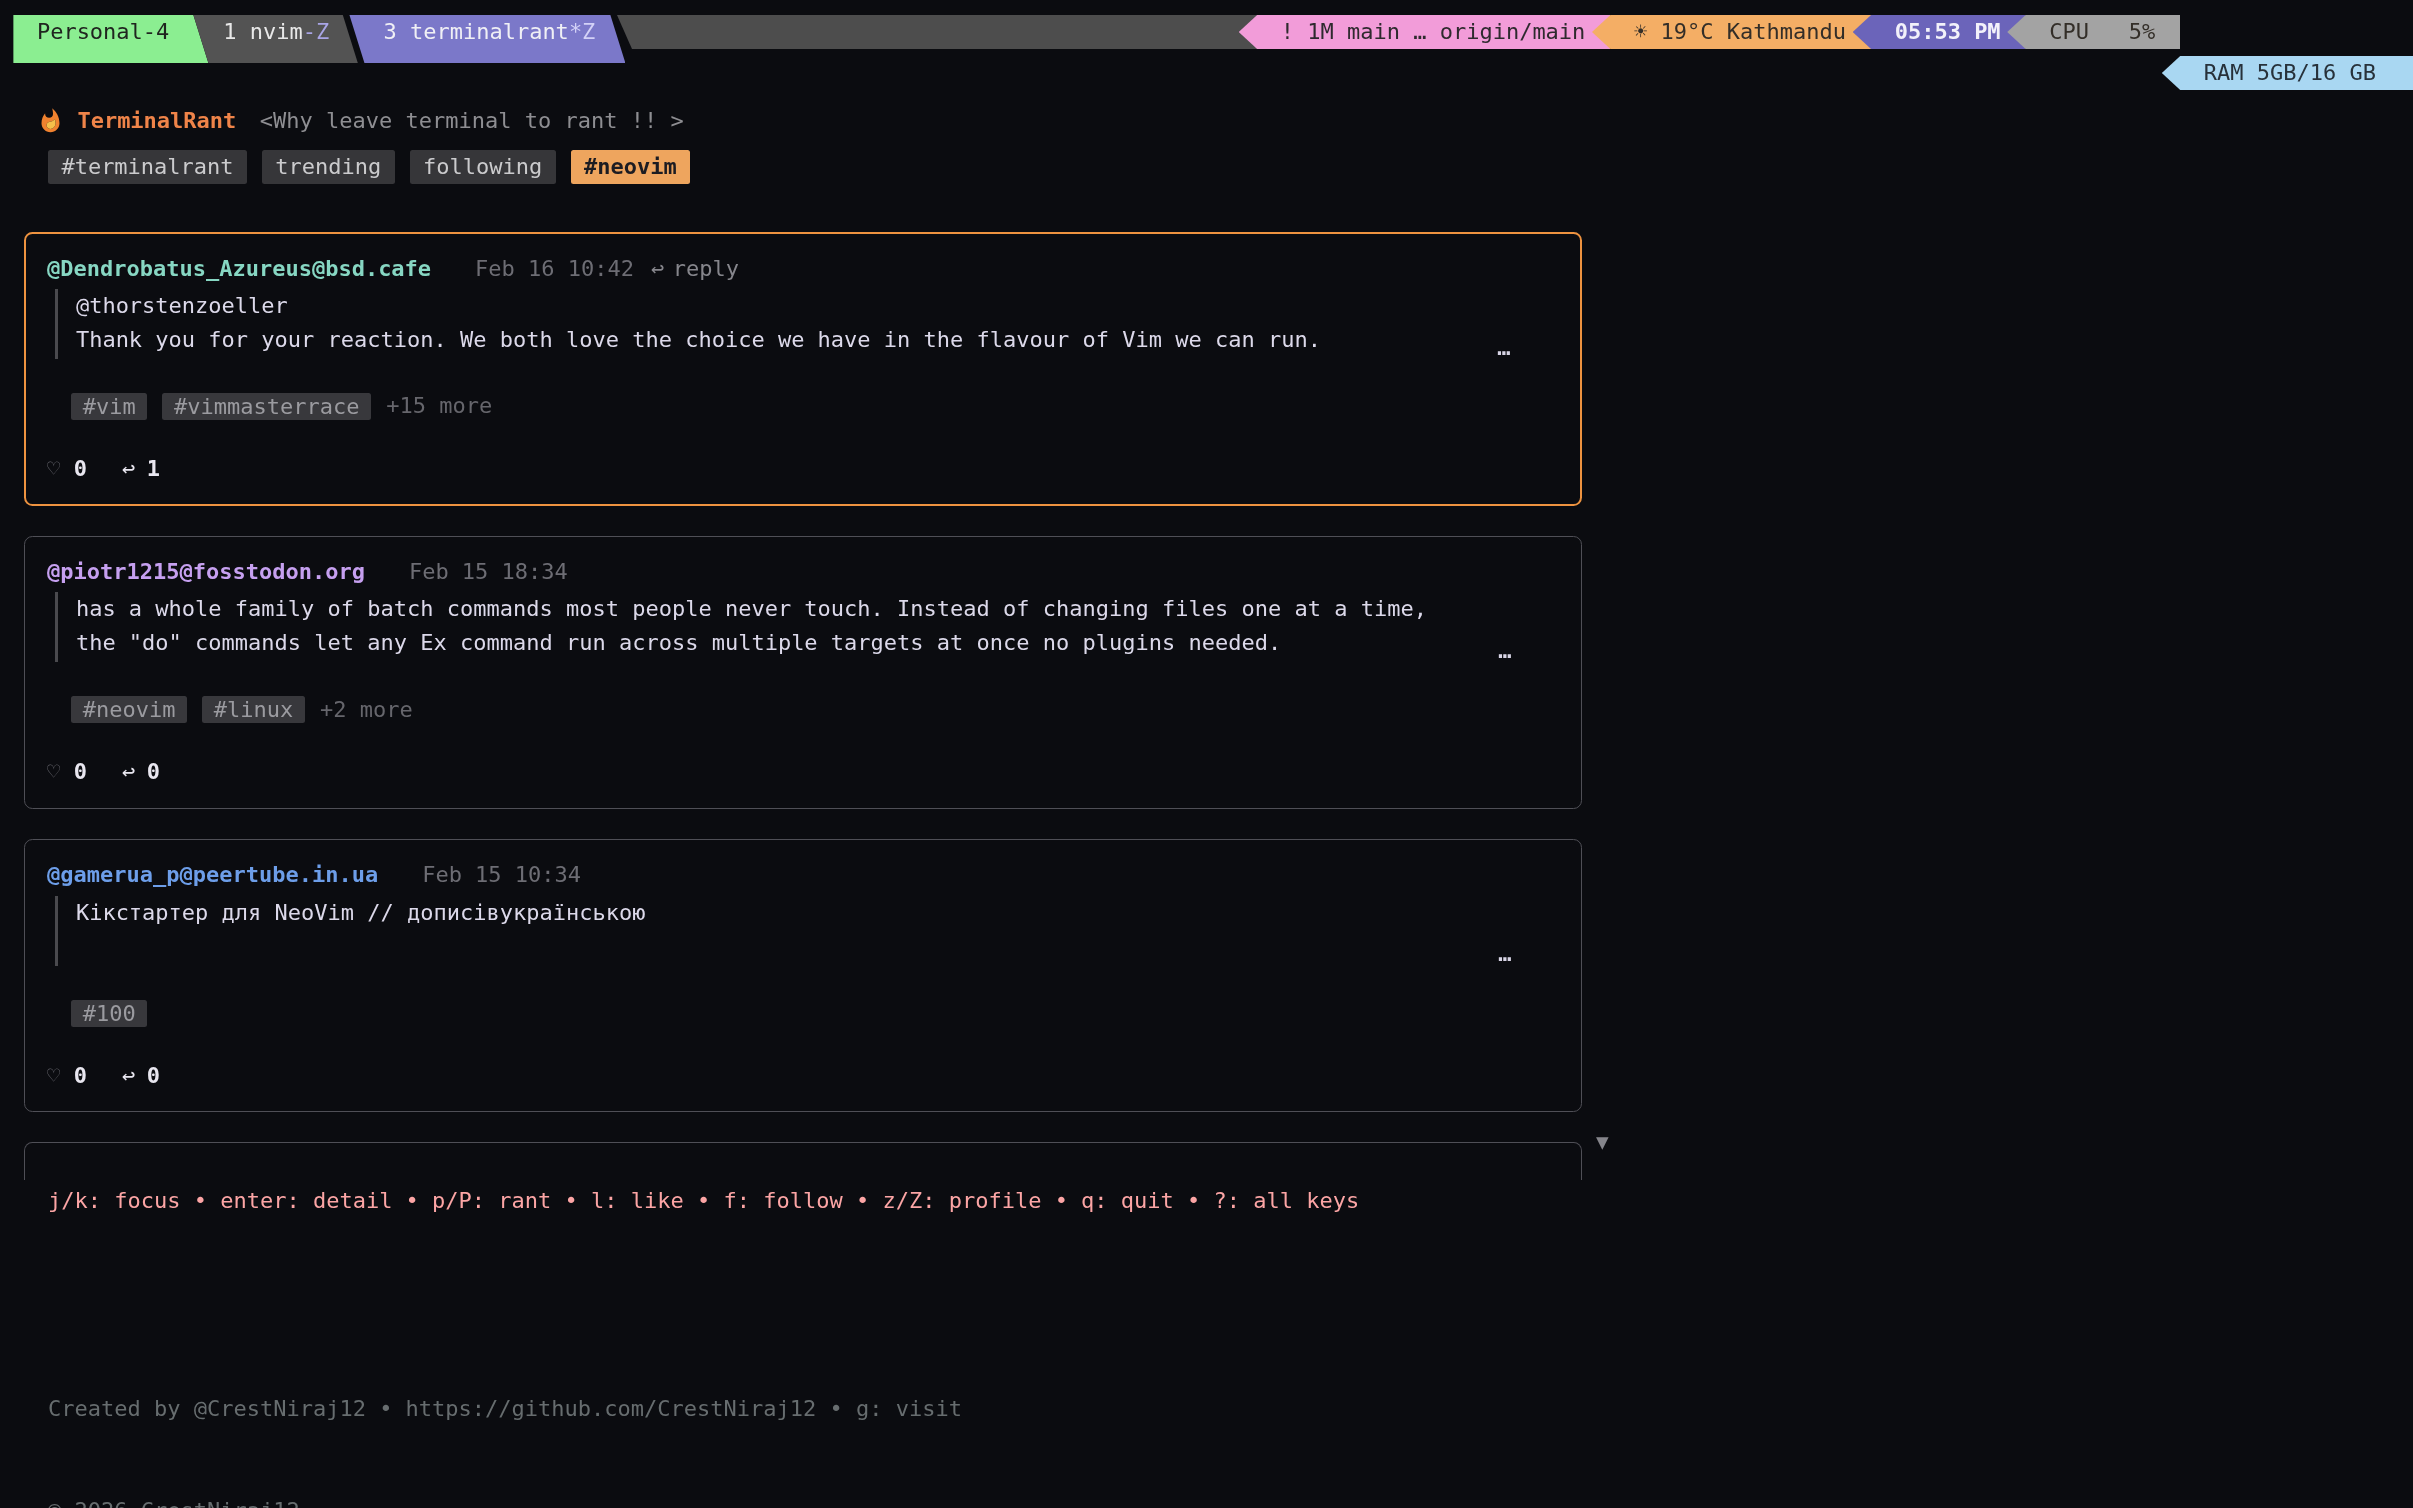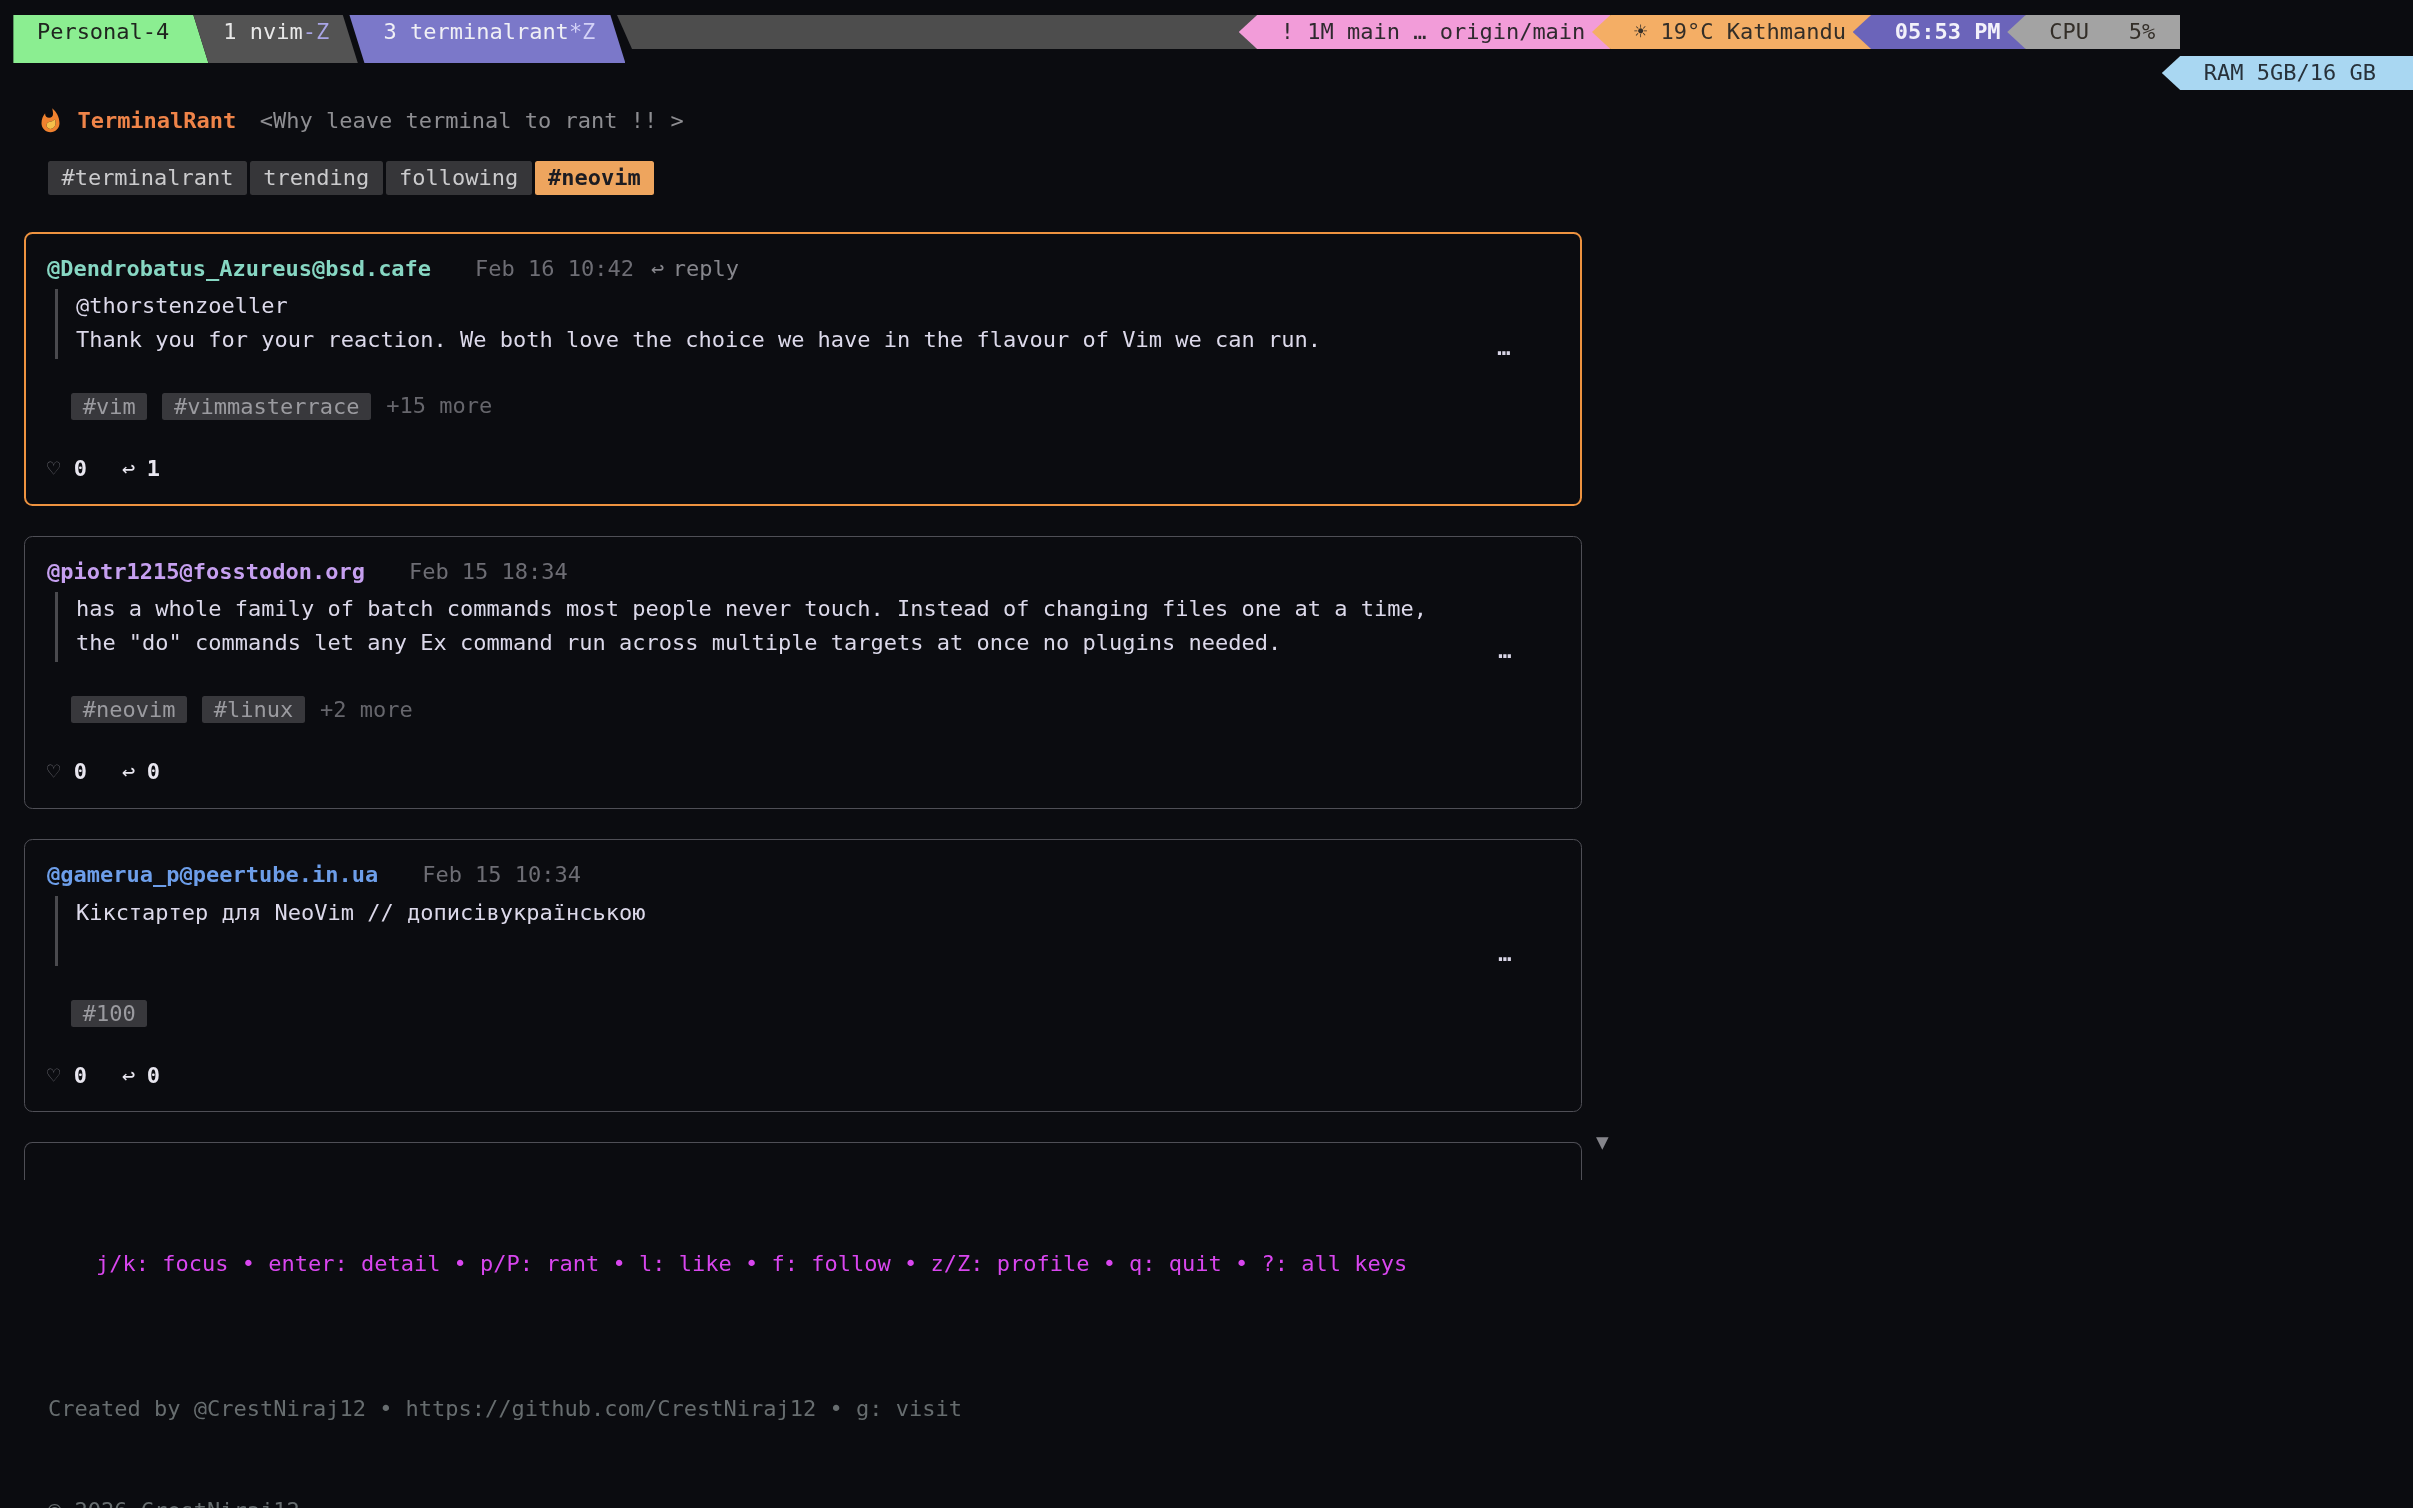--- a/index.html
+++ b/index.html
@@ -55,21 +55,21 @@
   
   .app-header {
     position: absolute; top: 102px; left: 37px;
     display: flex; align-items: center; height: 37px;
   }
   .flame { width: 27px; height: 32px; margin-right: 13.4px; }
   .app-title { color: #ef8449; font-weight: bold; }
   .app-tagline { color: #8e8e92; margin-left: 23.5px; white-space: pre; }
 
   
-  .tabs { position: absolute; top: 161px; left: 48px; display: flex; gap: 3px; }
+  .tabs { position: absolute; top: 150px; left: 48px; display: flex; gap: 15px; }
   .tab {
     height: 34px; line-height: 34px; padding: 0 13.4px;
     background: #363639; color: #cbcbcd; border-radius: 2.5px;
     cursor: pointer;
   }
   .tab.active { background: #eea55e; color: #1c1c22; font-weight: bold; }
 
   
   .feed { position: absolute; top: 232px; left: 24px; width: 1558px; }
   .card {
@@ -116,21 +116,21 @@
     border: 1.7px solid #4f4f56; border-bottom: none;
     border-radius: 8.4px 8.4px 0 0;
     margin-bottom: 0;
   }
   .scroll-down {
     position: absolute; top: 1125px; left: 1596px;
     color: #85858b; font-size: 21px;
   }
 
   
-  .help-line { position: absolute; top: 1247px; left: 48px; color: #d946ef; white-space: pre; margin-left: 48px; }
+  .help-line { position: absolute; top: 1184px; left: 48px; color: #fca5a5; white-space: pre; }
   .credits   { position: absolute; top: 1324px; left: 48px; color: #676d6f; white-space: pre; }
 </style>
 </head>
 <body>
 
 <div class="tmux-bar">
   <span class="lseg seg-session">Personal-4</span>
   <span class="lseg seg-window seg-nvim"><span>1 nvim</span><span class="win-flag">-Z</span></span>
   <span class="lseg seg-window seg-rant"><span>3 terminalrant</span><span class="win-flag">*Z</span></span>
   <span class="seg-filler"></span>

